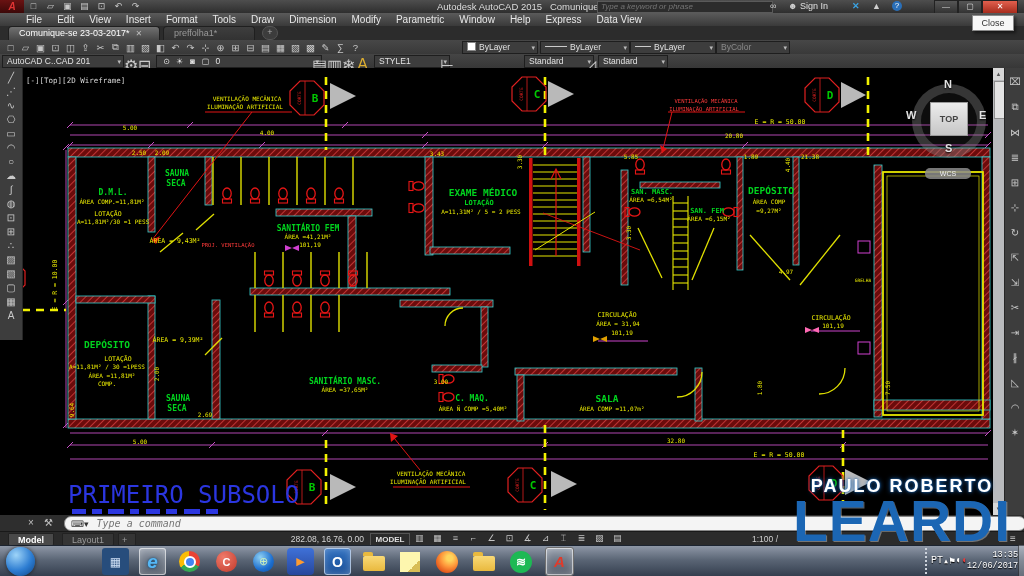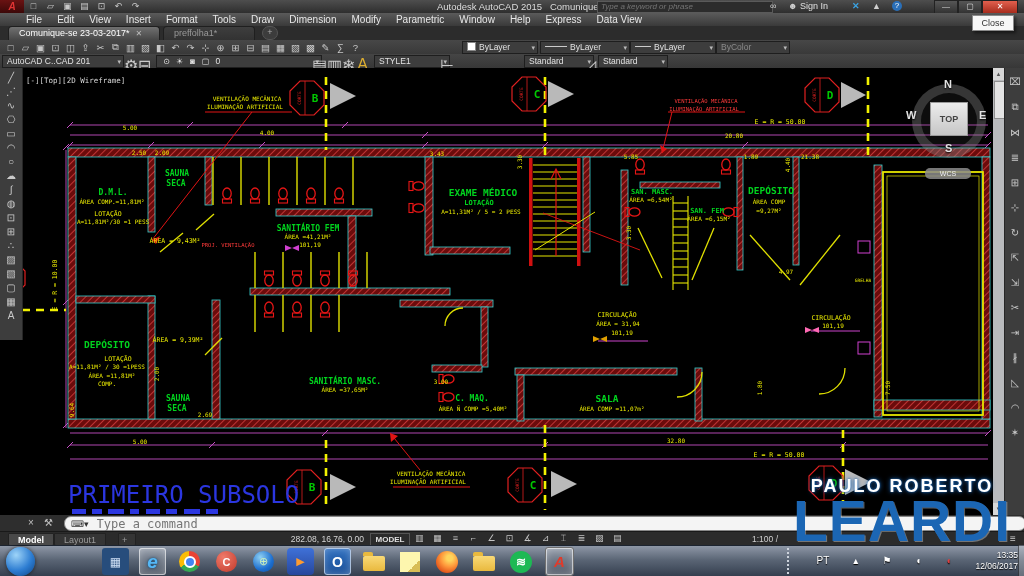--- a/index.html
+++ b/index.html
@@ -46,21 +46,21 @@
   #viewcube{left:903px;top:76px;width:92px;height:104px;z-index:5;color:#e3e3e3;}
   #vc-ring{position:absolute;left:9px;top:8px;width:56px;height:56px;border:9px solid rgba(150,150,150,.30);border-radius:50%;background:rgba(90,90,90,.15);}
   #vc-top{position:absolute;left:27px;top:26px;width:36px;height:32px;background:linear-gradient(#ececec,#c6c6c6);border:1px solid #9a9a9a;color:#444;font-size:9px;font-weight:bold;text-align:center;line-height:32px;}
   .vcl{position:absolute;font-size:11px;font-weight:bold;text-shadow:0 1px 2px #000;}
   #wcsbtn{position:absolute;left:22px;top:92px;width:46px;height:11px;background:rgba(140,140,140,.85);border-radius:5px;color:#eee;font-size:7px;text-align:center;line-height:11px;}
   
   #cmdrow{left:0;top:515px;width:1024px;height:16px;background:#2e2e2e;z-index:6;}
   .cmdic{top:2px;color:#c0c0c0;font-size:10px;}
   #cmdbar{left:64px;top:1px;width:948px;height:13px;background:#f4f4f4;border:1px solid #888;border-radius:7px;display:flex;align-items:center;padding:0 6px;gap:6px;}
   #cmdbar .kb{color:#333;font-size:9px;}
-  #cmdinput{border:none;outline:none;background:transparent;color:#8a8a8a;font-size:12px;font-family:"DejaVu Sans Mono",monospace;width:800px;}
+  #cmdinput{border:none;outline:none;background:transparent;font-style:italic;color:#8a8a8a;font-size:10px;font-family:"DejaVu Sans Mono",monospace;width:800px;}
   
   #statusbar{left:0;top:531px;width:1024px;height:14px;background:#2b2b2b;border-top:1px solid #191919;color:#ccc;z-index:6;}
   .mtab{position:absolute;top:1px;height:12px;padding:0 9px;font-size:9px;line-height:12px;background:#494949;color:#fff;font-weight:bold;border:1px solid #222;border-radius:0 0 3px 3px;}
   .mtab.off{background:#353535;color:#9a9a9a;font-weight:normal;}
   #coords{position:absolute;left:252px;top:2px;width:112px;font-size:8.5px;text-align:right;color:#d6d6d6;}
   #modelbtn{position:absolute;left:370px;top:1px;width:38px;height:11px;border:1px solid #555;font-size:8px;font-weight:bold;text-align:center;line-height:11px;color:#e0e0e0;}
   #stic{position:absolute;left:414px;top:1px;display:flex;gap:7px;font-size:9px;color:#c5c5c5;}
   #scaletxt{position:absolute;left:752px;top:2px;font-size:8.5px;color:#d0d0d0;}
   #burger{position:absolute;left:1010px;top:1px;font-size:10px;color:#ccc;}
   
@@ -76,21 +76,21 @@
   .i-cc{width:21px;height:21px;border-radius:50%;background:radial-gradient(circle at 35% 30%,#f07a6a,#c03a2b);margin:3px 8px;font-size:11px;font-weight:bold;}
   .i-earth{width:21px;height:21px;border-radius:50%;background:radial-gradient(circle at 35% 30%,#8fd0f2,#1d6fd0 60%,#0d4f9e);margin:3px 8px;font-size:11px;color:#cdf0bb;}
   .i-wmp{background:linear-gradient(#3f71d8,#27479c);border-radius:4px;color:#ff9b2f;font-size:11px;}
   .i-outlook{background:linear-gradient(#2f6fc0,#1a4f96);border-radius:3px;font-weight:bold;font-size:14px;}
   .foldr{background:linear-gradient(#f9d976,#e9b93e);border-radius:2px;width:22px;height:15px;margin:8px 7px 4px;}
   .foldr::before{content:"";position:absolute;left:0;top:-4px;width:10px;height:4px;background:#e9b93e;border-radius:2px 2px 0 0;}
   .i-notes{background:linear-gradient(135deg,#fdf6ae 70%,#d8bd55 70%);width:20px;height:20px;margin:3px 8px;}
   .i-firefox{width:22px;height:22px;border-radius:50%;background:radial-gradient(circle at 62% 32%,#ffd55c 0 14%,#ff9a3c 42%,#e65c1e 72%,#b33c14);margin:2px 8px;}
   .i-spotify{width:22px;height:22px;border-radius:50%;background:#1db954;margin:2px 8px;font-size:12px;font-weight:bold;}
   .i-acad{background:#4c4c4c;border:1px solid #707070;border-radius:2px;color:#e03a2a;font-weight:900;font-style:italic;font-size:15px;}
-  #tray{position:absolute;right:6px;top:545px;height:31px;display:flex;align-items:center;gap:24px;color:#fff;z-index:31;}
+  #tray{position:absolute;right:6px;top:545px;height:31px;display:flex;align-items:center;gap:0;color:#fff;z-index:31;font-family:Liberation Mono, monospace;}
   #grip{width:4px;height:26px;border-left:2px dotted #cdd3dc;}
   .trayic{font-size:10px;text-shadow:0 1px 1px #000;}
   #clock{font-size:8.5px;text-align:right;line-height:1.25;text-shadow:0 1px 1px #000;}
   #showdesk{position:absolute;right:0;top:545px;width:5px;height:31px;background:rgba(255,255,255,.25);border-left:1px solid rgba(0,0,0,.5);z-index:31;}
   
   #wm{left:780px;top:476px;width:244px;text-align:center;z-index:40;pointer-events:none;}
   #wm .l1{color:#fff;font-size:18px;font-weight:bold;letter-spacing:2px;text-shadow:0 0 5px #1b66b4,0 0 2px #1b66b4;white-space:nowrap;}
   #wm .l2{color:#1b66b4;font-size:57px;font-weight:800;letter-spacing:1px;line-height:.92;margin-top:-2px;text-shadow:1px 1px 0 rgba(255,255,255,.35);white-space:nowrap;}
   
   #plansvg{position:absolute;left:22px;top:68px;width:971px;height:447px;z-index:2;}
@@ -637,21 +637,21 @@
     <span class="cmdic abs" style="left:28px;">×</span>
     <span class="cmdic abs" style="left:44px;">⚒</span>
     <div id="cmdbar" class="abs">
       <span class="kb"><span>⌨</span>▾</span>
       <input id="cmdinput" placeholder="Type a command" style="">
     </div>
   </div>
 
   <div id="statusbar" class="abs">
     <span class="mtab" style="left:8px;">Model</span>
-    <span class="mtab off" style="left:54px;">Layout1</span>
+    <span class="mtab off" style="left:62px;">Layout1</span>
     <span class="mtab off" style="left:118px;width:10px;padding:0 3px;">+</span>
     <span id="coords">282.08, 16.76, 0.00</span>
     <span id="modelbtn">MODEL</span>
     <span id="stic">
       <span class="ticon">▥</span>
         <span class="ticon">▦</span>
         <span class="ticon">≡</span>
         <span class="ticon">⌐</span>
         <span class="ticon">∠</span>
         <span class="ticon">⊡</span>

